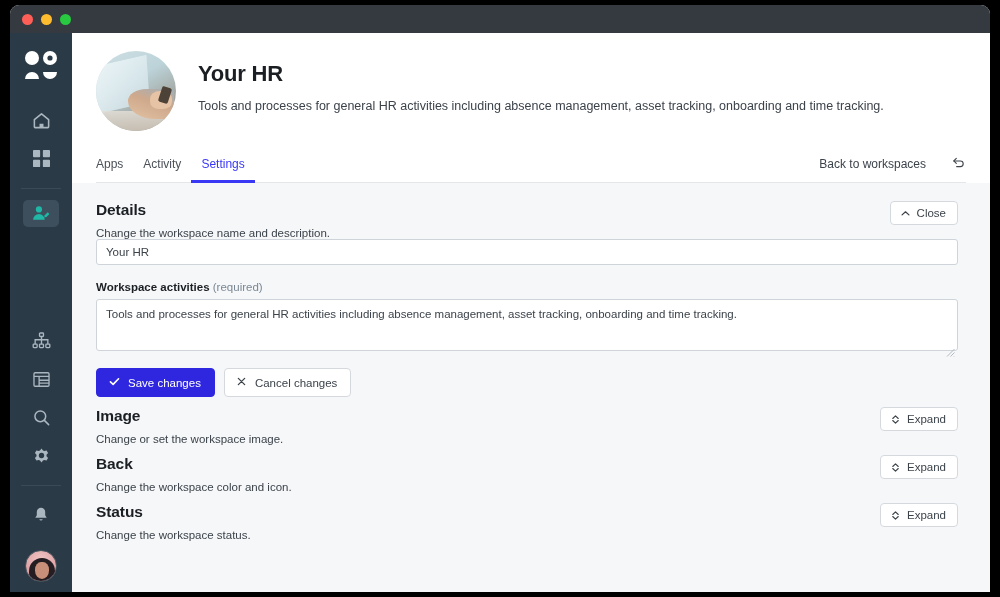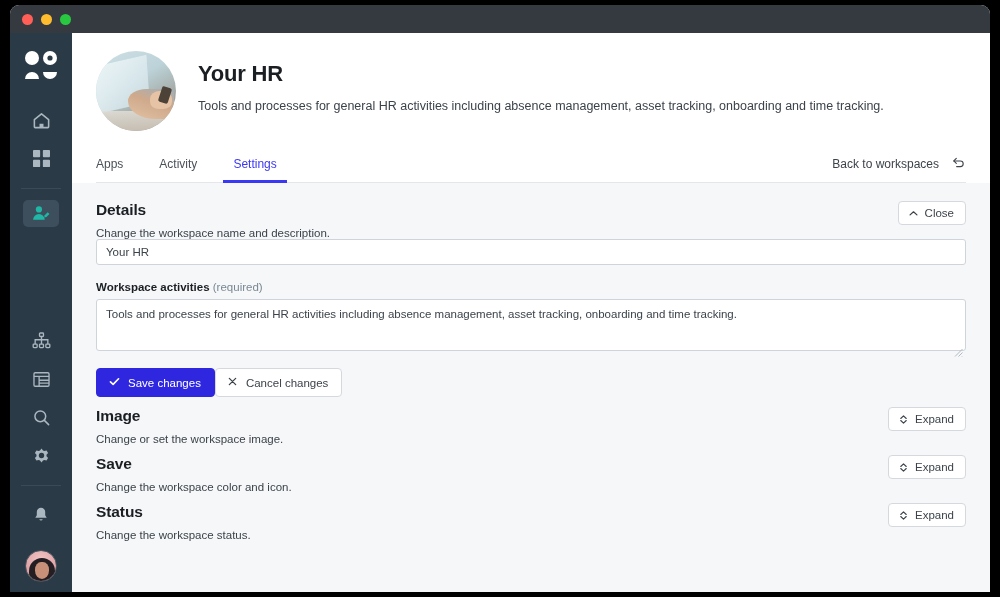--- a/index.html
+++ b/index.html
@@ -165,48 +165,48 @@
     line-height: 1.35;
   }
 
   #tabbar {
     display: flex;
     align-items: flex-end;
     justify-content: space-between;
     margin-top: 20px;
     border-bottom: 1px solid #e4e6ea;
   }
-  #tabs { display: flex; gap: 16px; }
+  #tabs { display: flex; gap: 0; }
   .tab {
     font-size: 12px;
     color: #4a5158;
     padding: 6px 10px 9px 10px;
     border-bottom: 3px solid transparent;
     margin-bottom: -1px;
     cursor: pointer;
   }
   .tab:first-child { padding-left: 0; }
   .tab.active {
     color: #3b38f5;
     border-bottom-color: #3b38f5;
     font-weight: normal;
   }
   #back-to-workspaces {
-    display: flex; align-items: center; gap: 12px;
+    display: flex; align-items: center; gap: 25px;
     font-size: 12px;
     color: #3c434a;
     padding-bottom: 9px;
     cursor: pointer;
   }
 
   
   #settings-area {
     flex: 1 1 auto;
     background: #f6f7f9;
-    padding: 18px 24px 0 24px;
+    padding: 18px 32px 0 24px;
     overflow: hidden;
     min-height: 0;
   }
 
   .section { position: relative; }
   .section-head {
     display: flex;
     align-items: flex-start;
     justify-content: space-between;
   }
@@ -275,21 +275,21 @@
     position: relative;
   }
   .textarea-wrap { position: relative; }
   .resize-grip {
     position: absolute;
     right: 3px; bottom: 3px;
     width: 9px; height: 9px;
     pointer-events: none;
   }
 
-  #form-actions { display: flex; margin-top: 13px; }
+  #form-actions { display: flex; gap: 9px; margin-top: 13px; }
   #save-changes {
     display: inline-flex; align-items: center; gap: 7px;
     background: #2f27e0;
     border: 1px solid #2f27e0;
     border-radius: 4px;
     color: #ffffff;
     font-size: 11.5px;
     padding: 6px 13px 6px 11px;
     cursor: pointer;
   }
@@ -529,21 +529,21 @@
                 </svg>
               </span>
               <span>Expand</span>
             </button>
           </div>
         </div>
 
         <div class="section collapsed-section">
           <div class="section-head">
             <div>
-              <div class="section-title">Save</div>
+              <div class="section-title">Back</div>
               <div class="section-desc">Change the workspace color and icon.</div>
             </div>
             <button class="ghost-btn">
               <span>
                 <svg width="11" height="11" viewBox="0 0 16 16" fill="none" stroke="#3c434a" stroke-width="1.7" stroke-linecap="round" stroke-linejoin="round">
                   <path d="M4 6.5 L8 2.8 L12 6.5"></path>
                   <path d="M4 9.5 L8 13.2 L12 9.5"></path>
                 </svg>
               </span>
               <span>Expand</span>

